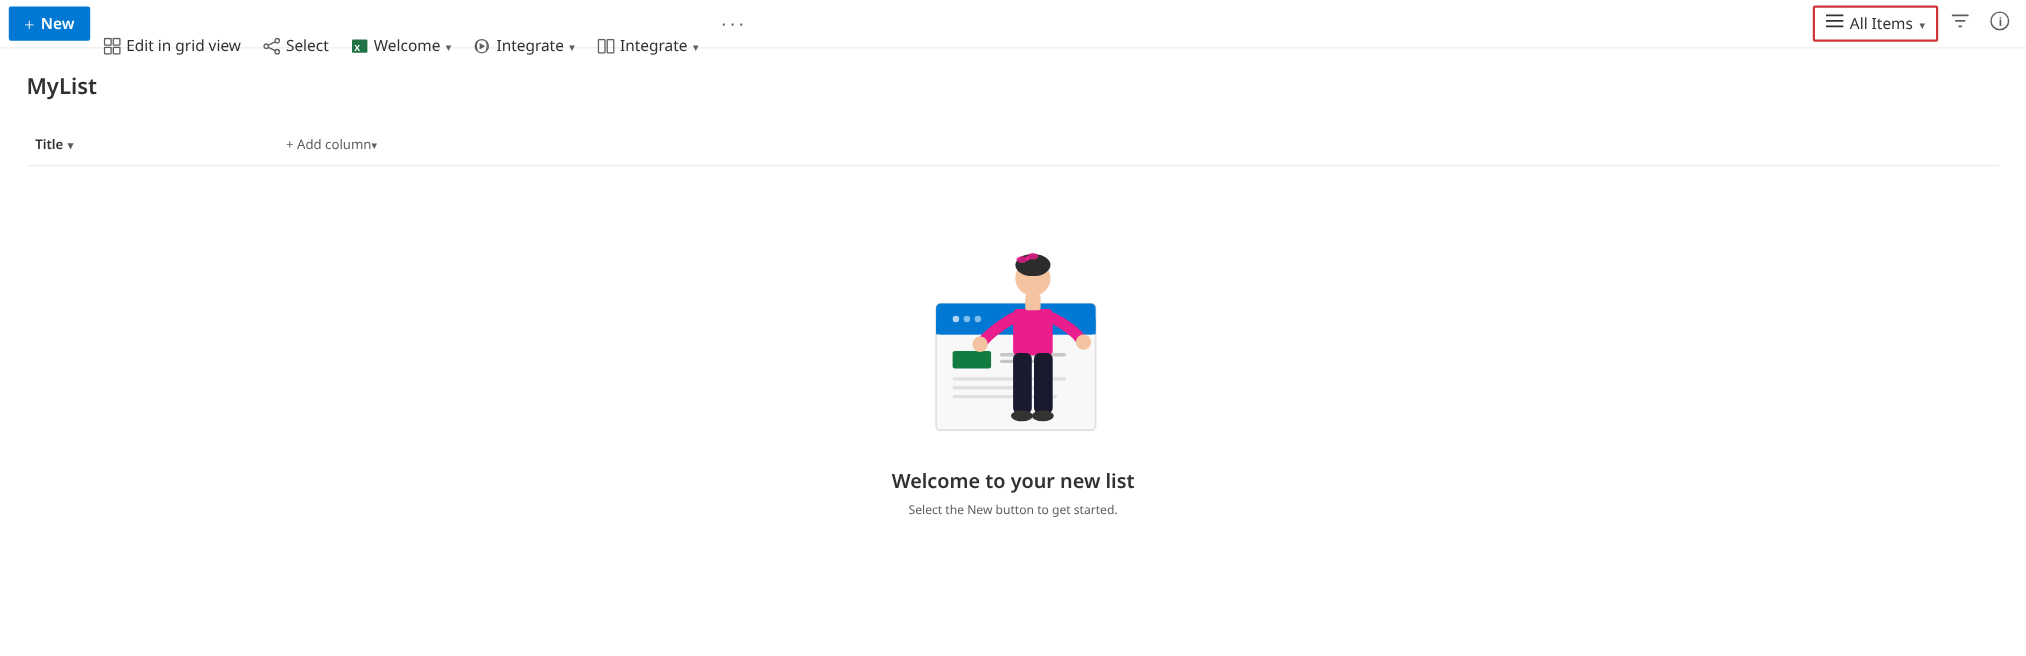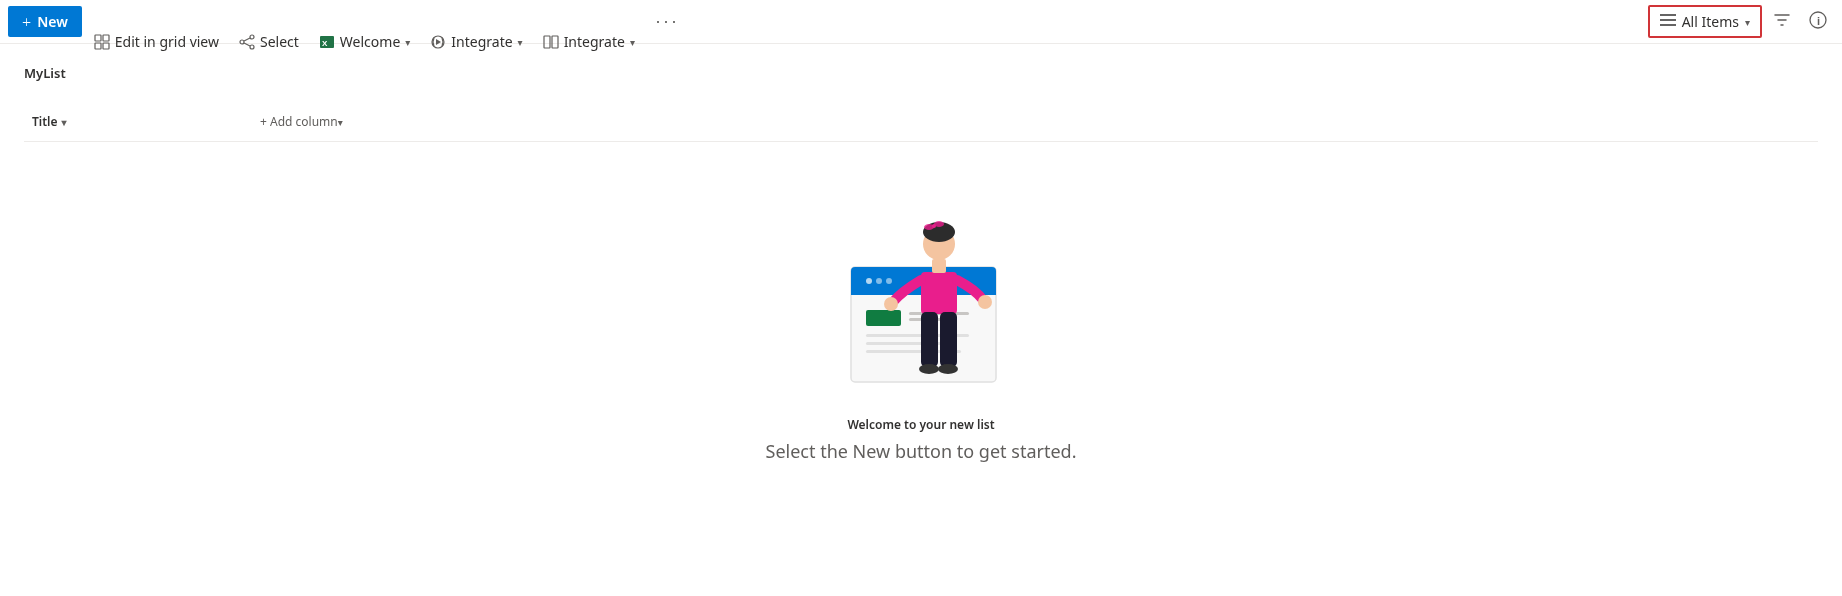--- a/index.html
+++ b/index.html
@@ -132,21 +132,21 @@
       border-radius: 50%;
       font-size: 16px;
     }
 
     
     .page-content {
       padding: 20px 24px 0 24px;
     }
 
     .list-title {
-      font-size: 13px;
+      font-size: 20px;
       font-weight: 600;
       color: #323130;
       margin-bottom: 20px;
     }
 
     
     .list-table {
       width: 100%;
     }
 
@@ -196,28 +196,28 @@
       justify-content: center;
       padding: 60px 0 40px 0;
     }
 
     
     .illustration {
       margin-bottom: 20px;
     }
 
     .empty-title {
-      font-size: 12px;
+      font-size: 18px;
       font-weight: 600;
       color: #323130;
       margin-bottom: 6px;
     }
 
     .empty-subtitle {
-      font-size: 18px;
+      font-size: 11px;
       color: #605e5c;
     }
 
     
     .excel-icon-green {
       color: #217346;
       font-size: 16px;
     }
   </style>
 </head>

